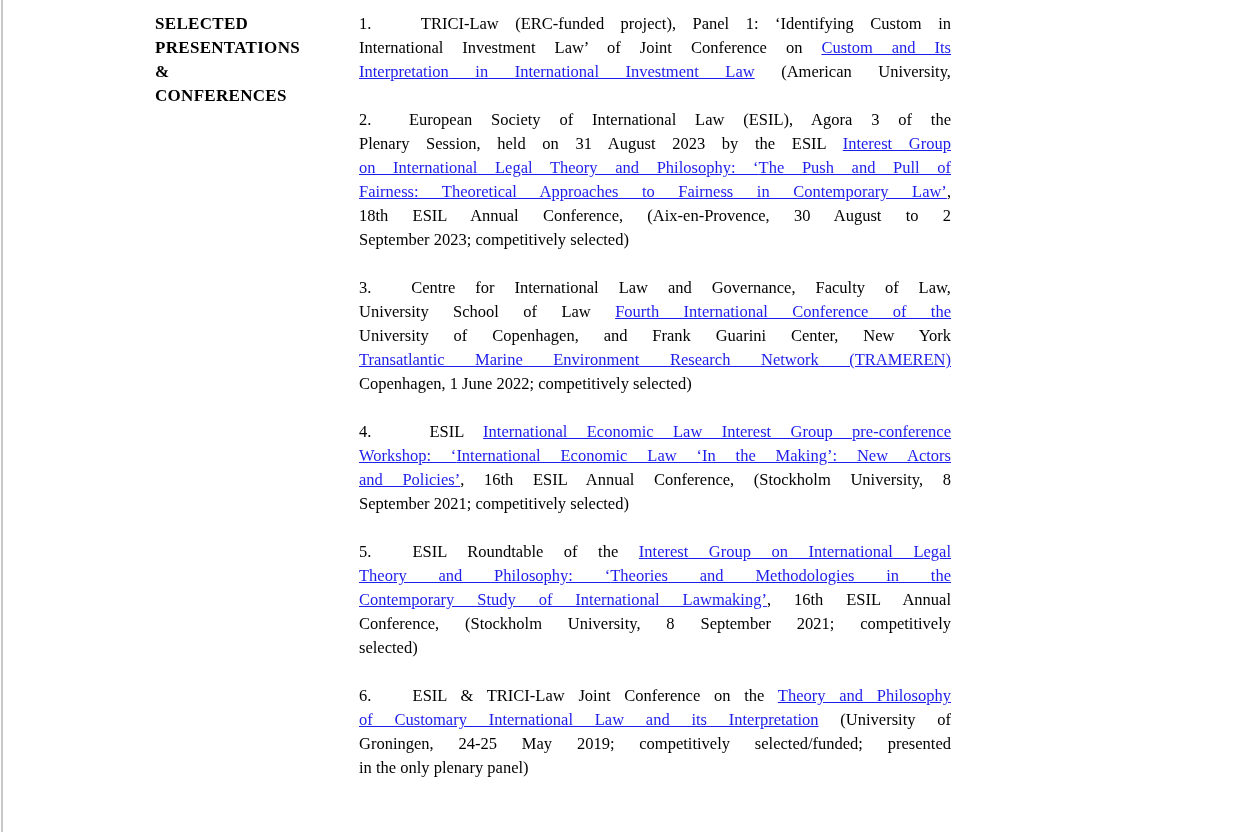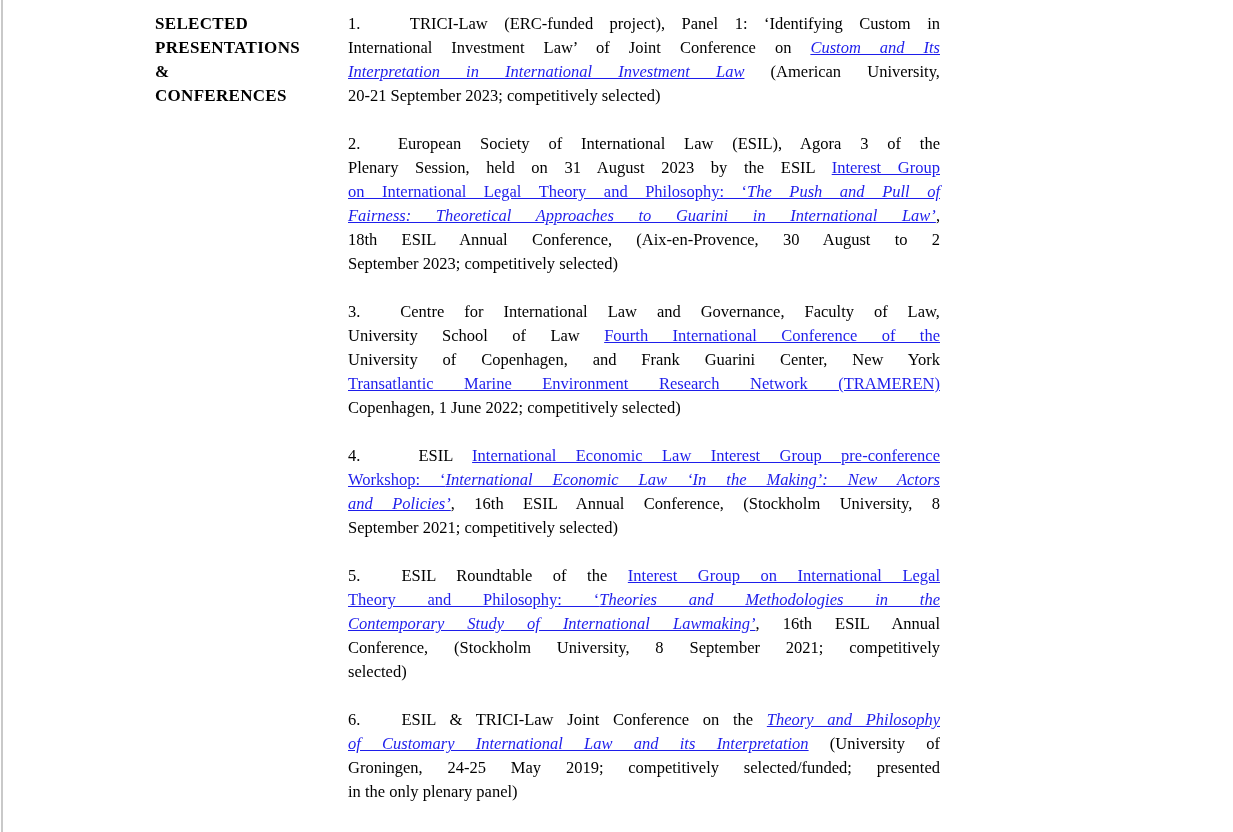--- a/index.html
+++ b/index.html
@@ -30,21 +30,21 @@
     left: 155px;
     top: 12px;
     width: 195px;
     font-weight: bold;
     font-size: 17px;
     line-height: 24px;
     letter-spacing: 0.3px;
   }
   .entries {
     position: absolute;
-    left: 348px;
+    left: 359px;
     top: 12px;
     width: 592px;
     font-size: 16.5px;
     line-height: 24px;
   }
   .entry {
     margin: 0 0 24px 0;
   }
   .entry:last-child {
     margin-bottom: 0;
@@ -56,46 +56,44 @@
   .line.last {
     text-align: justify;
     text-align-last: left;
   }
   .lnk {
     color: var(--link-color, #1e1eeb);
     text-decoration: underline;
     cursor: pointer;
   }
   .lnk.it {
-    font-style: italic;
   }
 </style>
 </head>
 <body>
 
 <div class="page" style="--page-bg: #ffffff; --text-color: #000000; --link-color: #1e1eeb; --rule-color: #c9c9c9;">
   <div class="left-rule"></div>
   <div class="heading">
       <div>SELECTED</div>
       <div>PRESENTATIONS</div>
       <div>&amp;</div>
       <div>CONFERENCES</div>
     </div>
   <div class="entries">
       <div class="entry">
         <div class="line"><span>1.&nbsp;&nbsp;&nbsp;TRICI-Law (ERC-funded project), Panel 1: ‘Identifying Custom in</span></div>
         <div class="line"><span>International Investment Law’ of Joint Conference on </span><span class="lnk it">Custom and Its</span></div>
         <div class="line"><span class="lnk it">Interpretation in International Investment Law</span><span> (American University,</span></div>
-        <div class="line last"><span>20-21 September 2023; competitively selected)</span></div>
       </div>
       <div class="entry">
         <div class="line"><span>2.&nbsp;&nbsp;European Society of International Law (ESIL), Agora 3 of the</span></div>
         <div class="line"><span>Plenary Session, held on 31 August 2023 by the ESIL </span><span class="lnk">Interest Group</span></div>
         <div class="line"><span class="lnk">on International Legal Theory and Philosophy: ‘</span><span class="lnk it">The Push and Pull of</span></div>
-        <div class="line"><span class="lnk it">Fairness: Theoretical Approaches to Guarini in International Law’</span><span>,</span></div>
+        <div class="line"><span class="lnk it">Fairness: Theoretical Approaches to Fairness in Contemporary Law’</span><span>,</span></div>
         <div class="line"><span>18th ESIL Annual Conference, (Aix-en-Provence, 30 August to 2</span></div>
         <div class="line last"><span>September 2023; competitively selected)</span></div>
       </div>
       <div class="entry">
         <div class="line"><span>3.&nbsp;&nbsp;Centre for International Law and Governance, Faculty of Law,</span></div>
         <div class="line"><span>University School of Law </span><span class="lnk">Fourth International Conference of the</span></div>
         <div class="line"><span>University of Copenhagen, and Frank Guarini Center, New York</span></div>
         <div class="line"><span class="lnk">Transatlantic Marine Environment Research Network (TRAMEREN)</span></div>
         <div class="line last"><span>Copenhagen, 1 June 2022; competitively selected)</span></div>
       </div>

